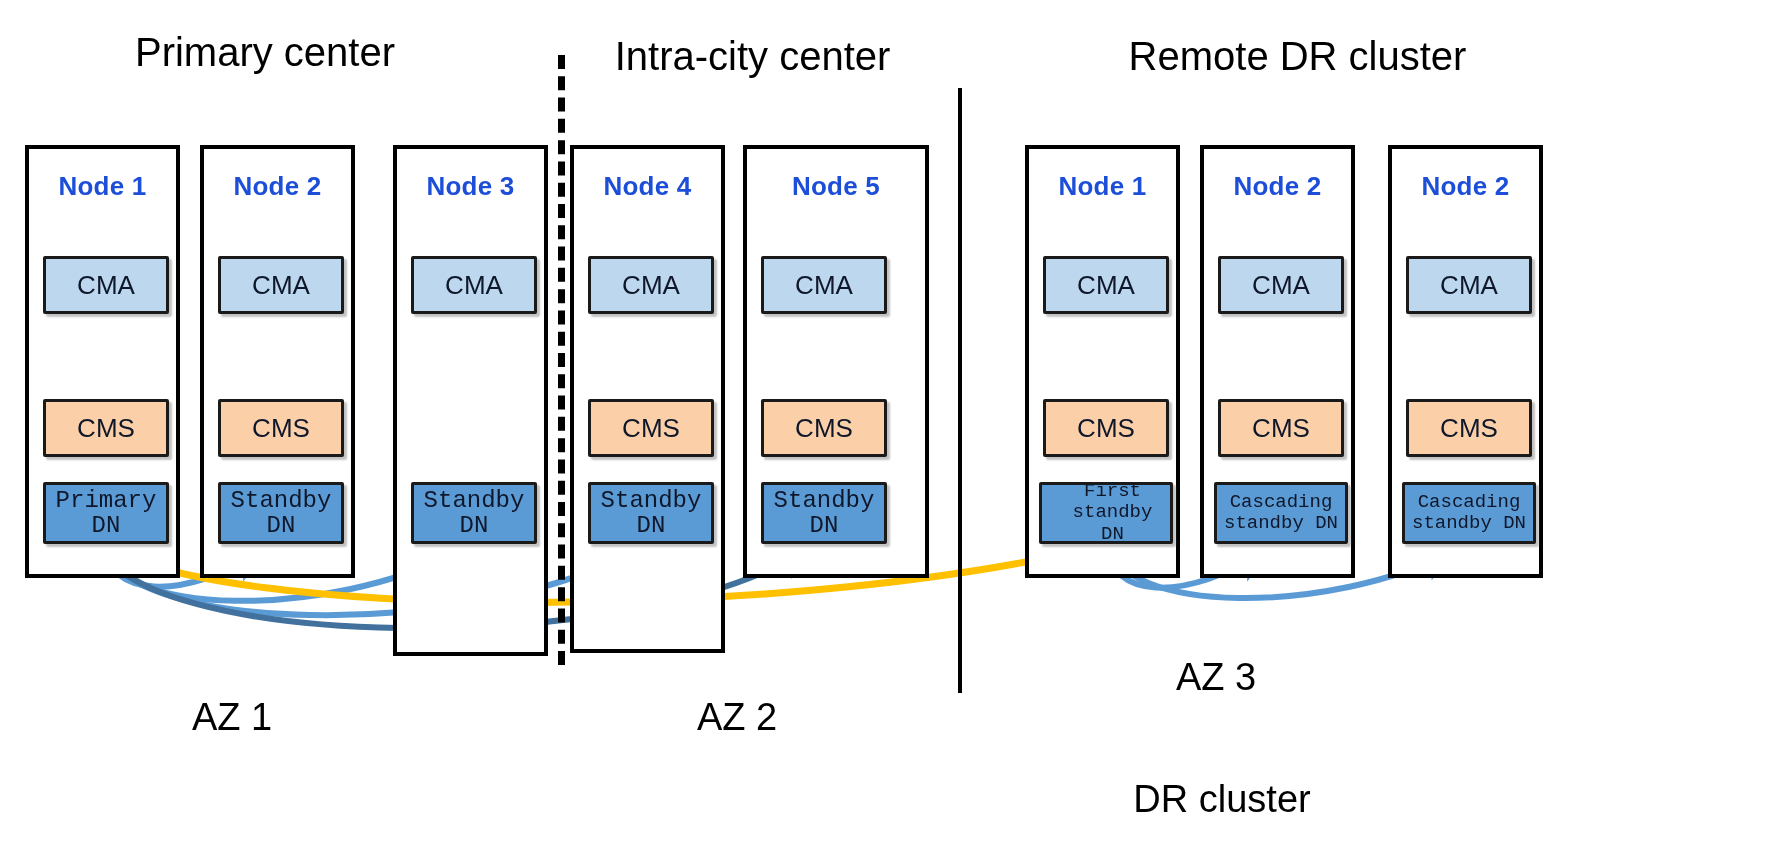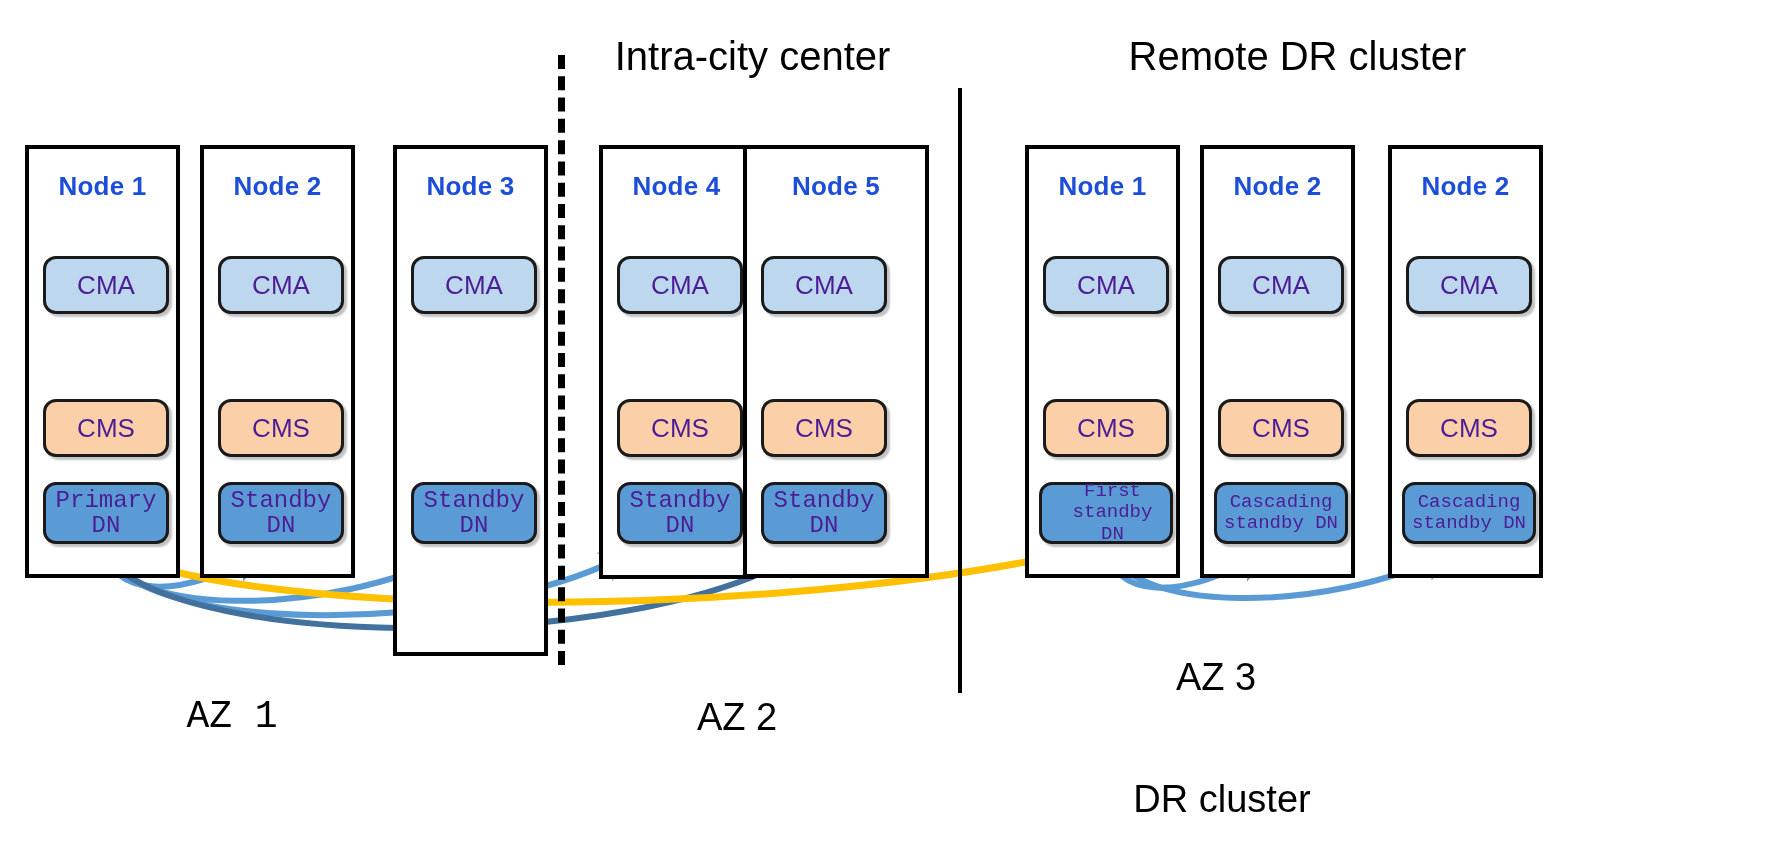--- a/index.html
+++ b/index.html
@@ -60,26 +60,26 @@
     font-weight: bold;
     color: #1d4ed8;
     letter-spacing: 0.2px;
   }
 
   
   .chip {
     position: absolute;
     box-sizing: border-box;
     border: 3px solid #1a1a1a;
-    border-radius: 13px;
+    border-radius: 2px;
     display: flex;
     align-items: center;
     justify-content: center;
     text-align: center;
-    color: #4c1d95;
+    color: #0f172a;
     box-shadow: 3px 3px 2px rgba(120,120,120,0.45);
     padding: 0 4px;
   }
   .chip-cma {
     background: #bdd7ee;
     font-size: 26px;
   }
   .chip-cms {
     background: #fbd0a8;
     font-size: 26px;
@@ -141,20 +141,21 @@
 
     <path d="M 100 540 C 120 650, 640 662, 808 548" fill="none" stroke="#41719C" stroke-width="6" marker-end="url(#head-darkblue)"></path>
 
     <path d="M 104 545 C 220 620, 780 622, 1092 548" fill="none" stroke="#FFC000" stroke-width="7" marker-end="url(#head-yellow)"></path>
 
     <path d="M 1104 542 C 1112 600, 1180 602, 1266 552" fill="none" stroke="#5B9BD5" stroke-width="6" marker-end="url(#head-blue)"></path>
 
     <path d="M 1108 542 C 1120 616, 1330 614, 1452 552" fill="none" stroke="#5B9BD5" stroke-width="6" marker-end="url(#head-blue)"></path>
   </svg>
 
+  <div class="section-title" style="left:0; top:32px; width:530px;">Primary center</div>
   <div class="section-title" style="left:1000px; top:36px; width:595px;">Remote DR cluster</div>
   <div class="section-title" style="left:560px; top:36px; width:385px;">Intra-city center</div>
 
   <div class="divider-dashed" style="left:558px; top:55px; height:610px;"></div>
   <div class="divider-solid" style="left:958px; top:88px; height:605px;"></div>
 
   <div class="node" style="left:25px; top:145px; width:155px; height:433px;">
     <div class="node-title">Node 1</div>
     <div class="chip chip-cma" style="left:14px; top:107px; width:126px; height:58px;">CMA</div>
     <div class="chip chip-cms" style="left:14px; top:250px; width:126px; height:58px;">CMS</div>
@@ -170,21 +171,21 @@
 DN</div>
   </div>
 
   <div class="node" style="left:393px; top:145px; width:155px; height:511px;">
     <div class="node-title">Node 3</div>
     <div class="chip chip-cma" style="left:14px; top:107px; width:126px; height:58px;">CMA</div>
     <div class="chip chip-dn" style="left:14px; top:333px; width:126px; height:62px; white-space:pre-line;">Standby
 DN</div>
   </div>
 
-  <div class="node" style="left:570px; top:145px; width:155px; height:434px;margin-left:29px;">
+  <div class="node" style="left:570px; top:145px; width:155px; height:508px;">
     <div class="node-title">Node 4</div>
     <div class="chip chip-cma" style="left:14px; top:107px; width:126px; height:58px;">CMA</div>
     <div class="chip chip-cms" style="left:14px; top:250px; width:126px; height:58px;">CMS</div>
     <div class="chip chip-dn" style="left:14px; top:333px; width:126px; height:62px; white-space:pre-line;">Standby
 DN</div>
   </div>
 
   <div class="node" style="left:743px; top:145px; width:186px; height:433px;">
     <div class="node-title">Node 5</div>
     <div class="chip chip-cma" style="left:14px; top:107px; width:126px; height:58px;">CMA</div>
@@ -210,18 +211,18 @@
   </div>
 
   <div class="node" style="left:1388px; top:145px; width:155px; height:433px;">
     <div class="node-title">Node 2</div>
     <div class="chip chip-cma" style="left:14px; top:107px; width:126px; height:58px;">CMA</div>
     <div class="chip chip-cms" style="left:14px; top:250px; width:126px; height:58px;">CMS</div>
     <div class="chip chip-dn small" style="left:10px; top:333px; width:134px; height:62px; white-space:pre-line;">Cascading
 standby DN</div>
   </div>
 
-  <div class="zone-label" style="left:152px; top:698px; width:160px;font-family:Liberation Mono, monospace;">AZ 1</div>
+  <div class="zone-label" style="left:152px; top:698px; width:160px;">AZ 1</div>
   <div class="zone-label" style="left:657px; top:698px; width:160px;">AZ 2</div>
   <div class="zone-label" style="left:1136px; top:658px; width:160px;">AZ 3</div>
   <div class="zone-label" style="left:1082px; top:780px; width:280px;">DR cluster</div>
 
 </div>
 
 </body></html>

